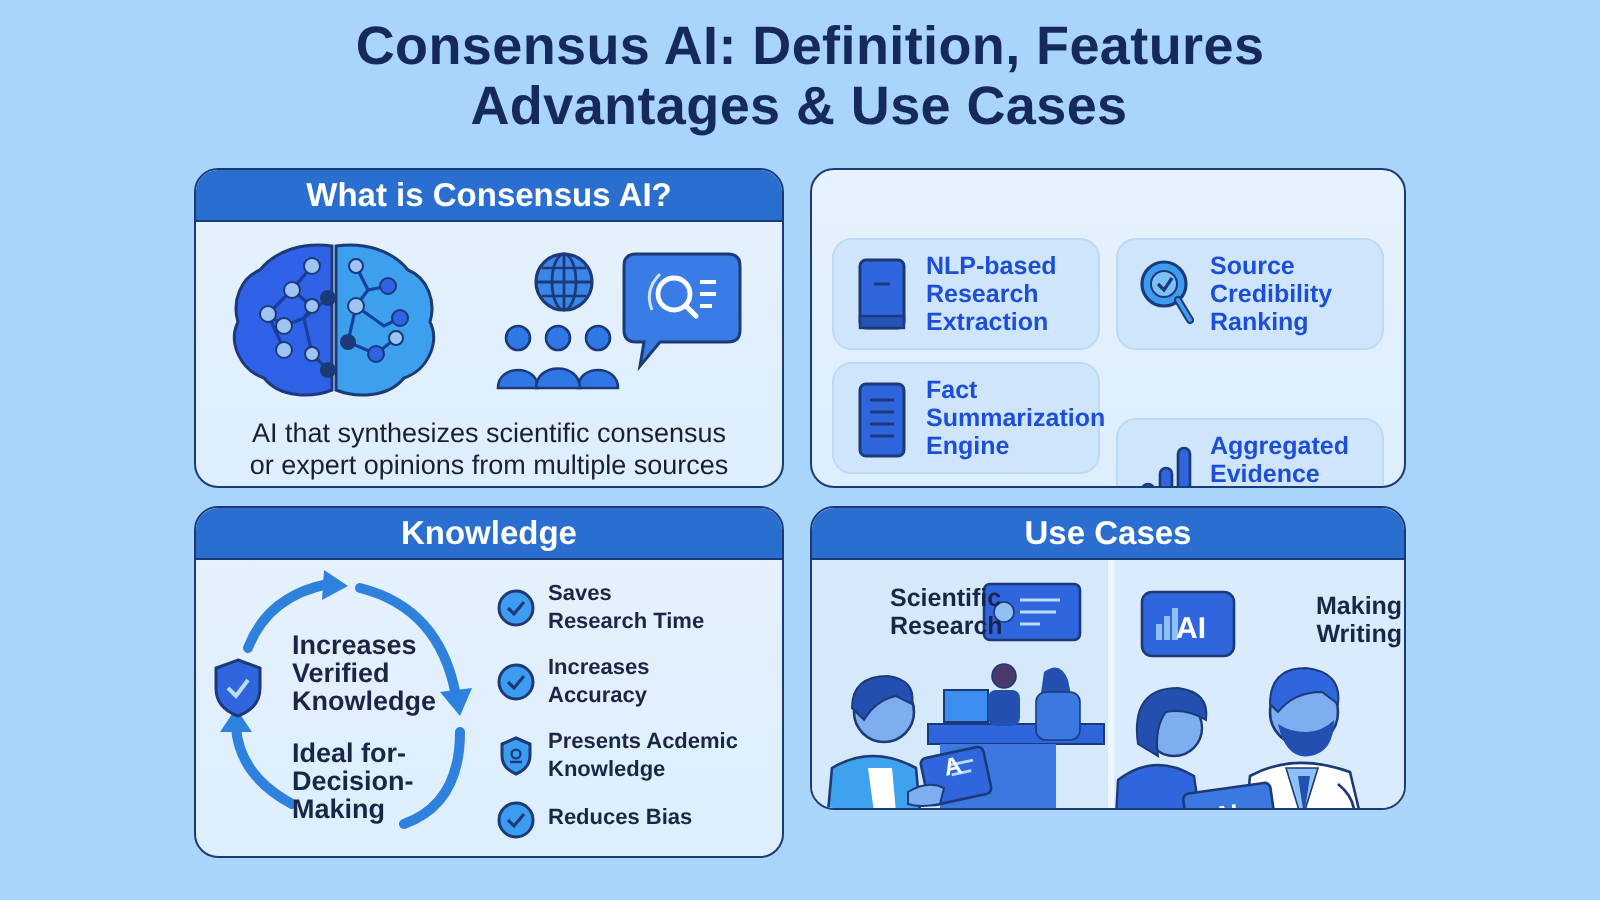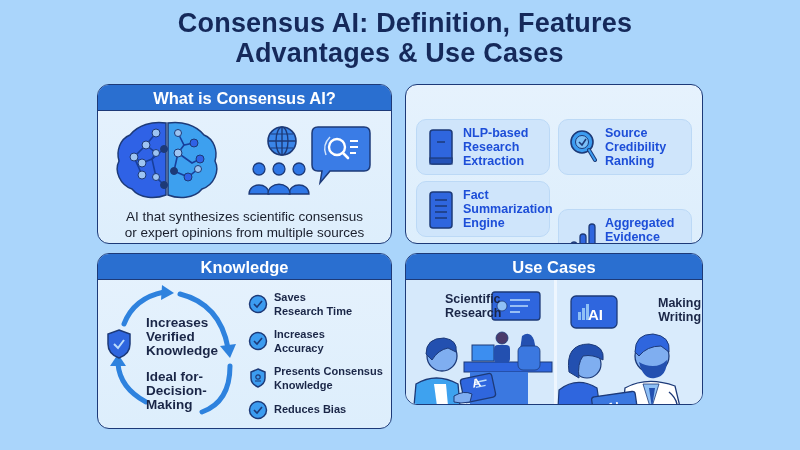--- a/index.html
+++ b/index.html
@@ -258,21 +258,21 @@
       <div>Accuracy</div>
     </div>
   </div>
   <div class="adv-item" style="top:110px;">
     <svg class="ico" viewBox="0 0 20 20">
       <path d="M10 1 L17 4 V10 Q17 16 10 19 Q3 16 3 10 V4 Z" fill="#3c9cf0" stroke="#1d3a78" stroke-width="1.5"></path>
       <circle cx="10" cy="9" r="2.2" fill="none" stroke="#1d3a78" stroke-width="1.2"></circle>
       <line x1="7" y1="13" x2="13" y2="13" stroke="#1d3a78" stroke-width="1.2"></line>
     </svg>
     <div class="txt">
-      <div>Presents Consensus</div>
+      <div>Presents Acdemic</div>
       <div>Knowledge</div>
     </div>
   </div>
   <div class="adv-item" style="top:148px;">
     <svg class="ico" viewBox="0 0 20 20" style="top:-2px;">
       <circle cx="10" cy="10" r="8.5" fill="#3c9cf0" stroke="#1d3a78" stroke-width="1.5"></circle>
       <path d="M6 10 L9 13 L14 7" stroke="#1d3a78" stroke-width="1.6" fill="none"></path>
     </svg>
     <div class="txt">
       <div>Reduces Bias</div>

